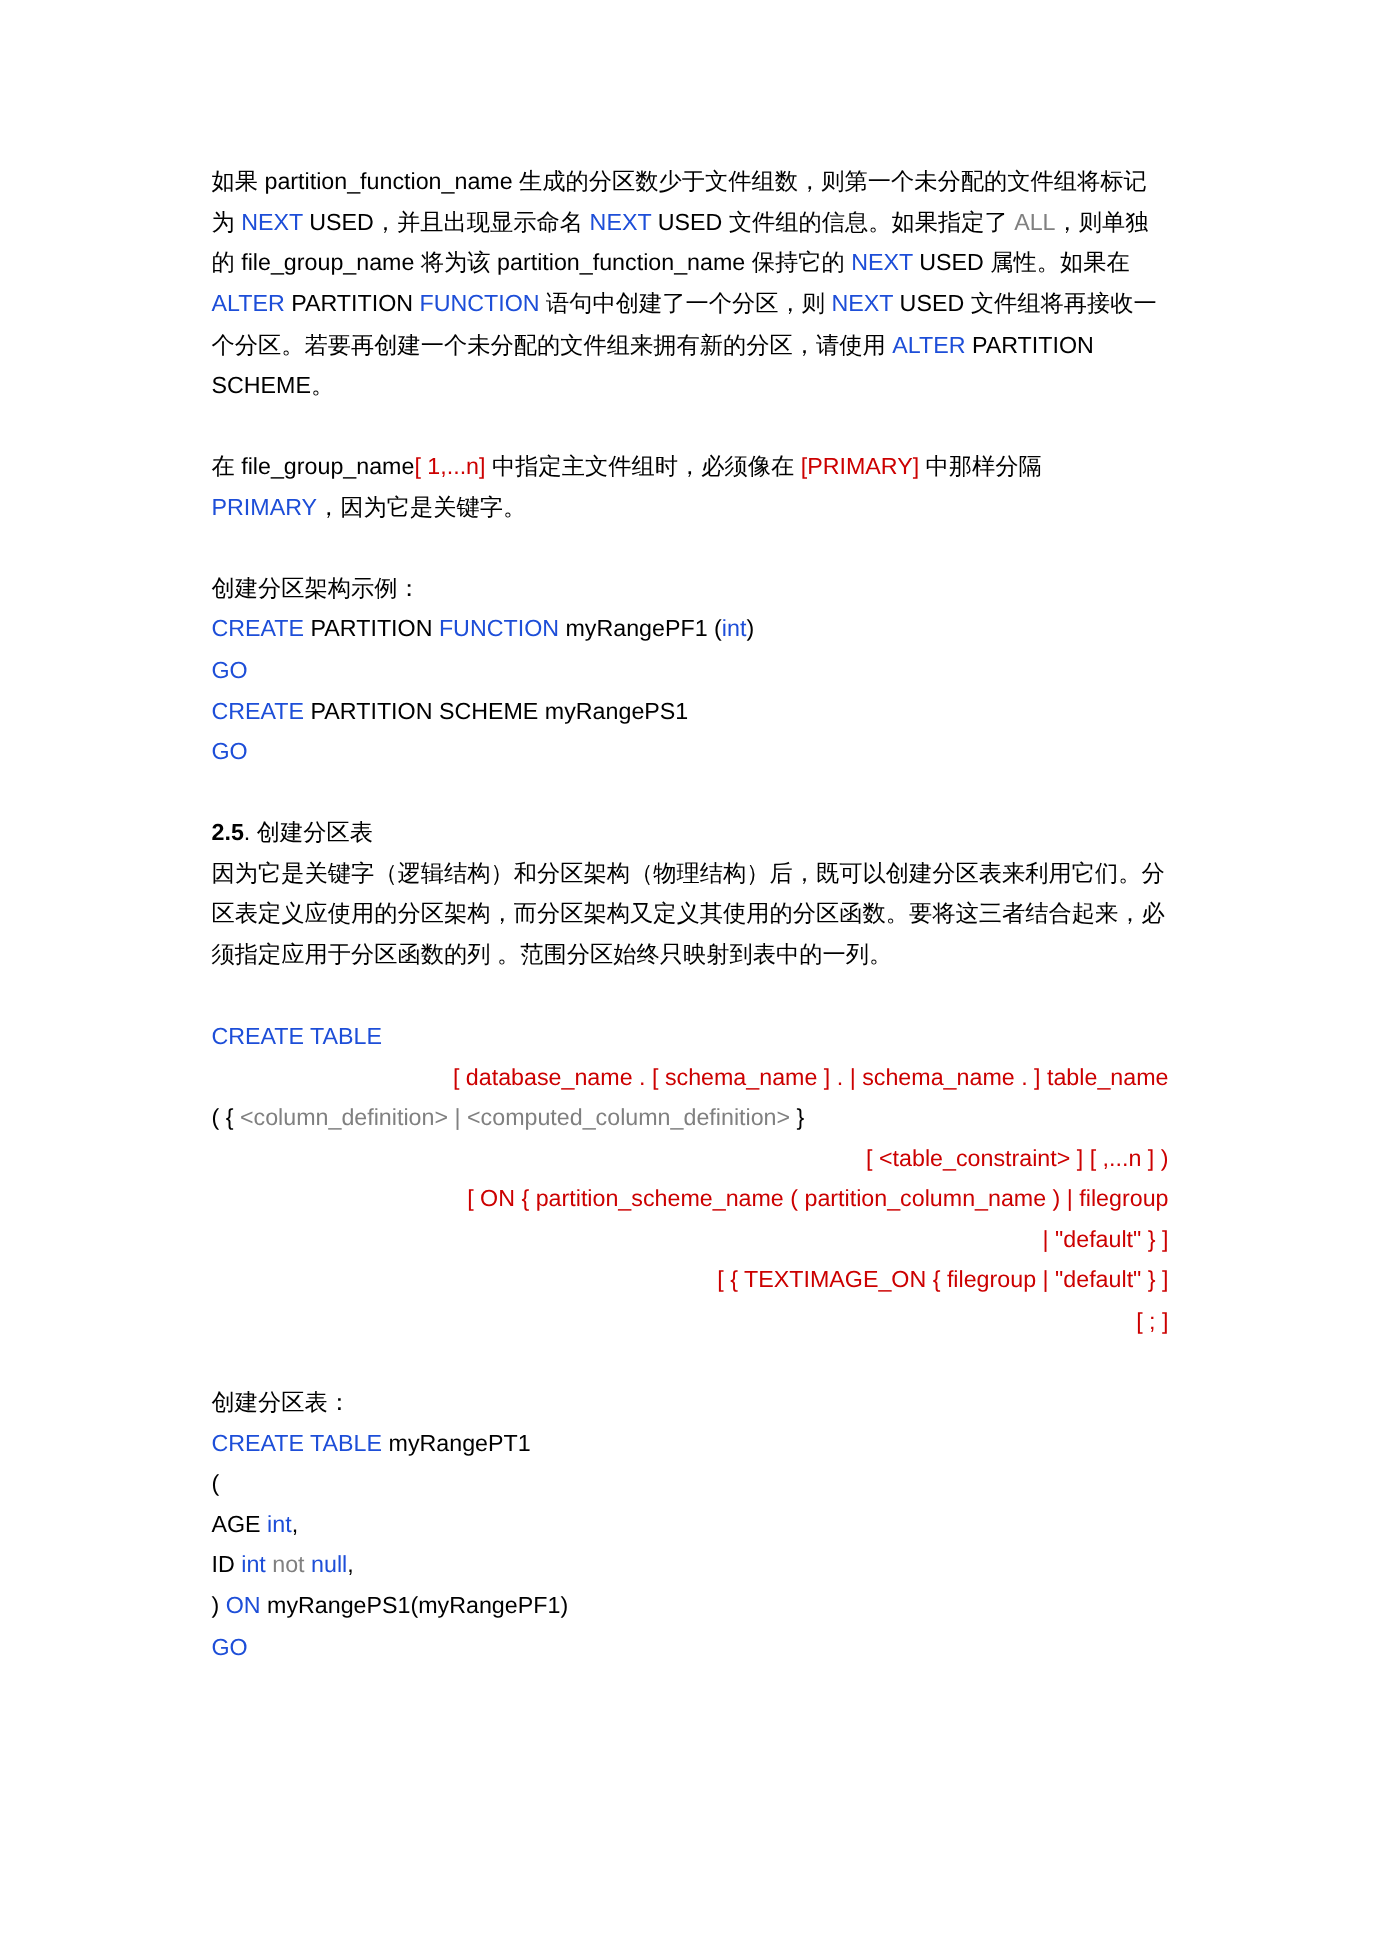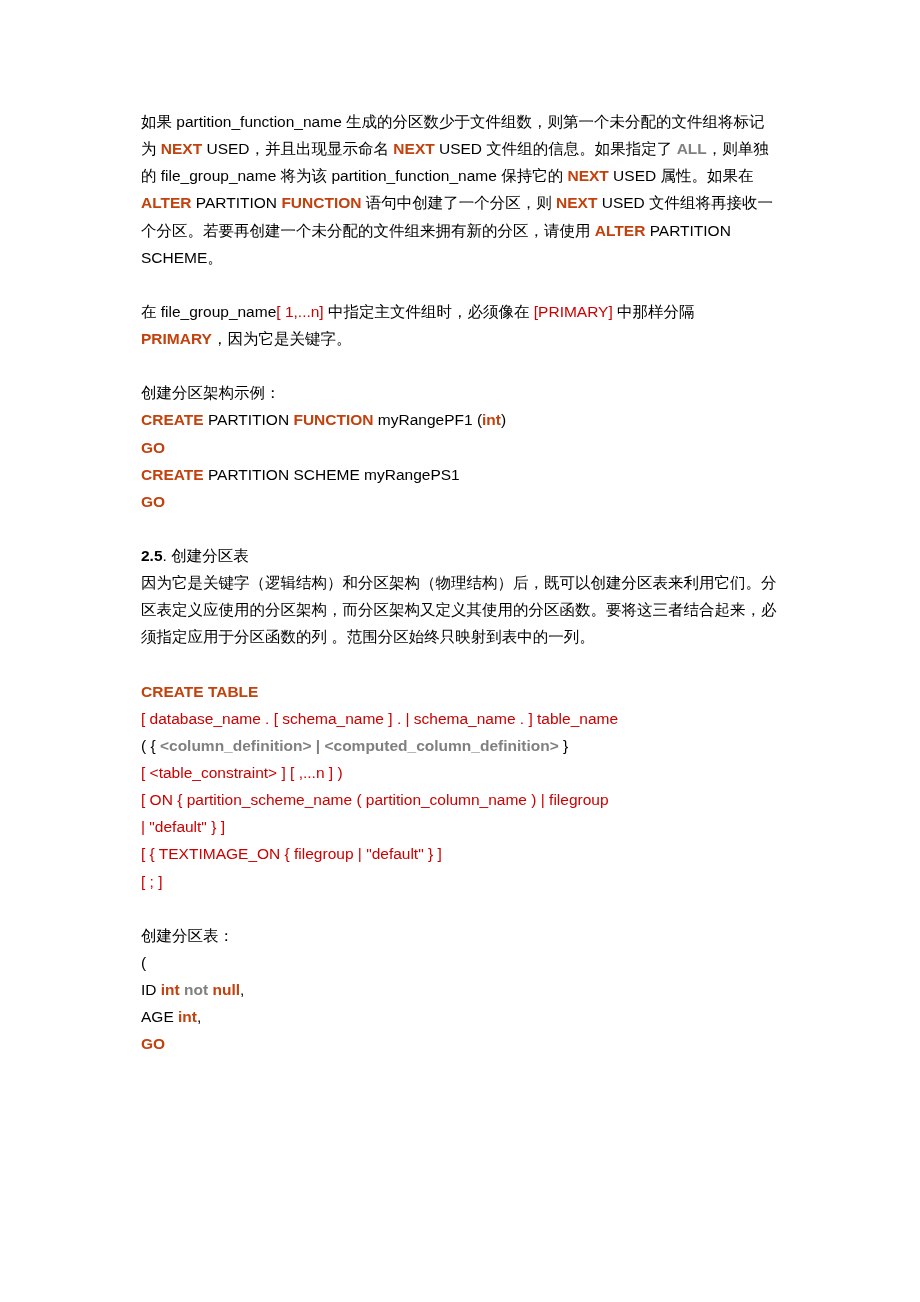--- a/index.html
+++ b/index.html
@@ -11,23 +11,23 @@
   .page {
     width: 920px;
     min-height: 1302px;
     box-sizing: border-box;
     padding: 108px 141px 100px 141px;
     font-size: 15.5px;
     line-height: 1.75;
     color: #000000;
   }
   .black { color: #000000; }
-  .blue { color: #c2410c; font-weight: bold; }
-  .gray { color: #808080; font-weight: bold; }
-  .red { color: #cc0000; }
+  .blue { color: #1d4ed8; }
+  .gray { color: #808080; }
+  .red { color: #cc0000; text-align: right; }
   .bold { font-weight: bold; }
   p { margin: 0; }
 </style>
 </head>
 <body>
 
 <div class="page">
 
   <p>
     <span>如果 partition_function_name 生成的分区数少于文件组数，则第一个未分配的文件组将标记为 </span><span class="blue">NEXT</span><span> USED，并且出现显示命名 </span><span class="blue">NEXT</span><span> USED 文件组的信息。如果指定了 </span><span class="gray">ALL</span><span>，则单独的 file_group_name 将为该 partition_function_name 保持它的 </span><span class="blue">NEXT</span><span> USED 属性。如果在 </span><span class="blue">ALTER</span><span> PARTITION </span><span class="blue">FUNCTION</span><span> 语句中创建了一个分区，则 </span><span class="blue">NEXT</span><span> USED 文件组将再接收一个分区。若要再创建一个未分配的文件组来拥有新的分区，请使用 </span><span class="blue">ALTER</span><span> PARTITION SCHEME。</span>
@@ -59,18 +59,20 @@
   <p><span class="black">( { </span><span class="gray">&lt;column_definition&gt; | &lt;computed_column_definition&gt;</span><span class="black"> }</span></p>
   <p class="red">[ &lt;table_constraint&gt; ] [ ,...n ] )</p>
   <p class="red">[ ON { partition_scheme_name ( partition_column_name ) | filegroup</p>
   <p class="red">| "default" } ]</p>
   <p class="red">[ { TEXTIMAGE_ON { filegroup | "default" } ]</p>
   <p class="red">[ ; ]</p>
 
   <p>&nbsp;</p>
 
   <p>创建分区表：</p>
+  <p><span class="blue">CREATE TABLE</span><span> myRangePT1</span></p>
   <p>(</p>
+  <p><span>AGE </span><span class="blue">int</span><span>,</span></p>
   <p><span>ID </span><span class="blue">int</span><span> </span><span class="gray">not</span><span> </span><span class="blue">null</span><span>,</span></p>
-  <p><span>AGE </span><span class="blue">int</span><span>,</span></p>
+  <p><span>) </span><span class="blue">ON</span><span> myRangePS1(myRangePF1)</span></p>
   <p class="blue">GO</p>
 
 </div>
 
 </body></html>

